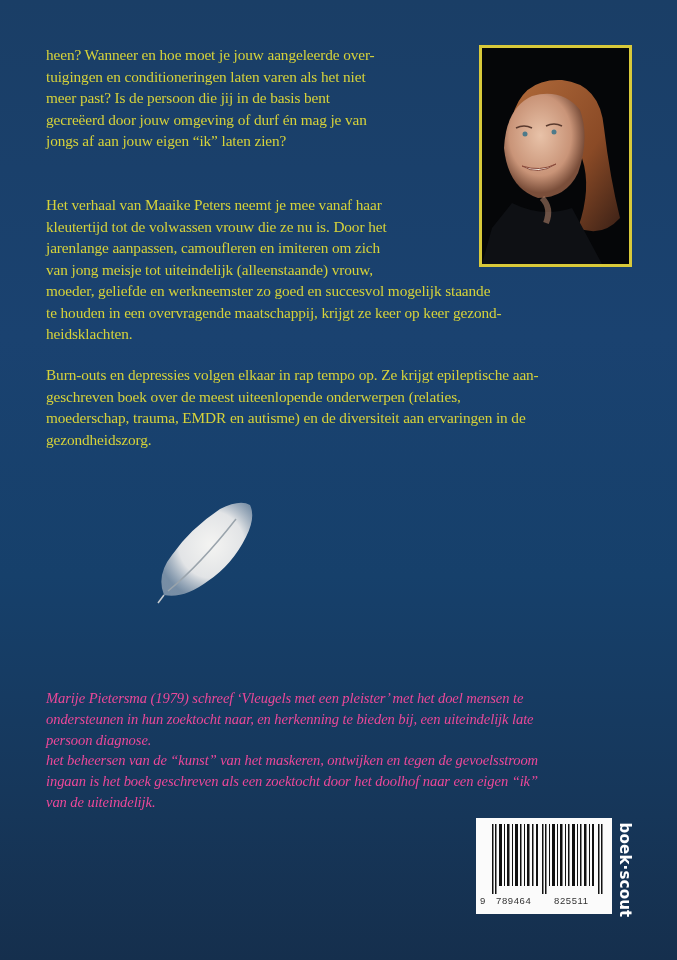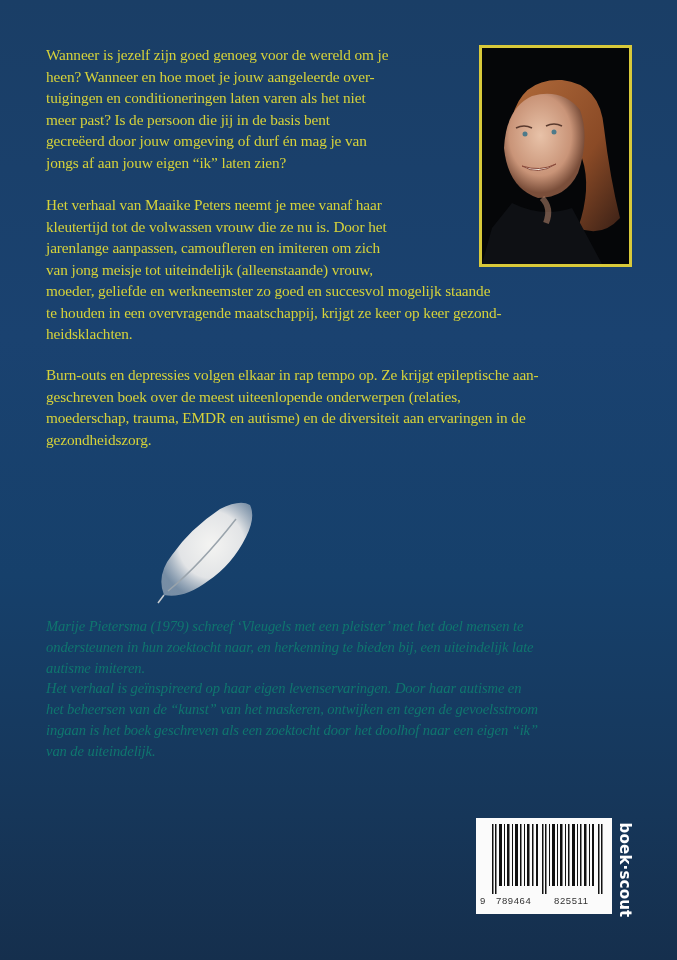--- a/index.html
+++ b/index.html
@@ -14,21 +14,21 @@
       position: absolute; left: 46px;
       color: #d6d23a;
       font-size: 15.3px; line-height: 21.5px;
       letter-spacing: -0.1px;
       margin: 0;
     }
     .para span { display: block; white-space: nowrap; }
     #p1 { top: 44px; }
     #p2 { top: 194px; font-family: Liberation Serif, serif; }
     #p3 { top: 364px; }
-    #p4 { top: 616px; font-style: italic; font-size: 14.6px; line-height: 20.8px; color: #0f766e; }
+    #p4 { top: 688px; font-style: italic; font-size: 14.6px; line-height: 20.8px; color: #ec4899; }
 
     .photo-frame {
       position: absolute; left: 479px; top: 45px; width: 153px; height: 222px;
       border: 3px solid #d8c93a; box-sizing: border-box;
       background: #050608; overflow: hidden;
     }
     .photo-frame svg { width: 100%; height: 100%; display: block; }
 
     .feather { position: absolute; left: 150px; top: 495px; width: 110px; height: 115px; }
 
@@ -55,21 +55,20 @@
       font-family: "DejaVu Sans", sans-serif; font-weight: bold; font-size: 15px;
       letter-spacing: 0.2px;
     }
   </style>
 </head>
 <body>
 
 <div class="cover">
 
   <div class="para" id="p1">
-    <span>Wanneer is jezelf zijn goed genoeg voor de wereld om je</span>
     <span>heen? Wanneer en hoe moet je jouw aangeleerde over-</span>
     <span>tuigingen en conditioneringen laten varen als het niet</span>
     <span>meer past? Is de persoon die jij in de basis bent</span>
     <span>gecreëerd door jouw omgeving of durf én mag je van</span>
     <span>jongs af aan jouw eigen “ik” laten zien?</span>
   </div>
 
   <div class="photo-frame">
     <svg viewBox="0 0 147 216">
       <defs>
@@ -125,22 +124,21 @@
       </defs>
       <path d="M14 100 Q6 80 22 60 Q40 34 70 14 Q90 4 100 10 Q106 22 96 42 Q82 70 58 86 Q34 104 14 100 Z" fill="url(#fth)"></path>
       <path d="M18 96 Q50 70 86 24" stroke="#9aa4ac" stroke-width="1.5" fill="none"></path>
       <path d="M14 100 L8 108" stroke="#c8ccd0" stroke-width="1.5"></path>
     </svg>
   </div>
 
   <div class="para" id="p4">
     <span>Marije Pietersma (1979) schreef ‘Vleugels met een pleister’ met het doel mensen te</span>
     <span>ondersteunen in hun zoektocht naar, en herkenning te bieden bij, een uiteindelijk late</span>
-    <span>autisme imiteren.</span>
-    <span>Het verhaal is geïnspireerd op haar eigen levenservaringen. Door haar autisme en</span>
+    <span>persoon diagnose.</span>
     <span>het beheersen van de “kunst” van het maskeren, ontwijken en tegen de gevoelsstroom</span>
     <span>ingaan is het boek geschreven als een zoektocht door het doolhof naar een eigen “ik”</span>
     <span>van de uiteindelijk.</span>
   </div>
 
   <div class="barcode-box">
     <svg class="bars" viewBox="0 0 116 70" preserveAspectRatio="none">
       <g fill="#111">
         <rect x="2" y="0" width="1.5" height="70"></rect>
         <rect x="5" y="0" width="1.5" height="70"></rect>

